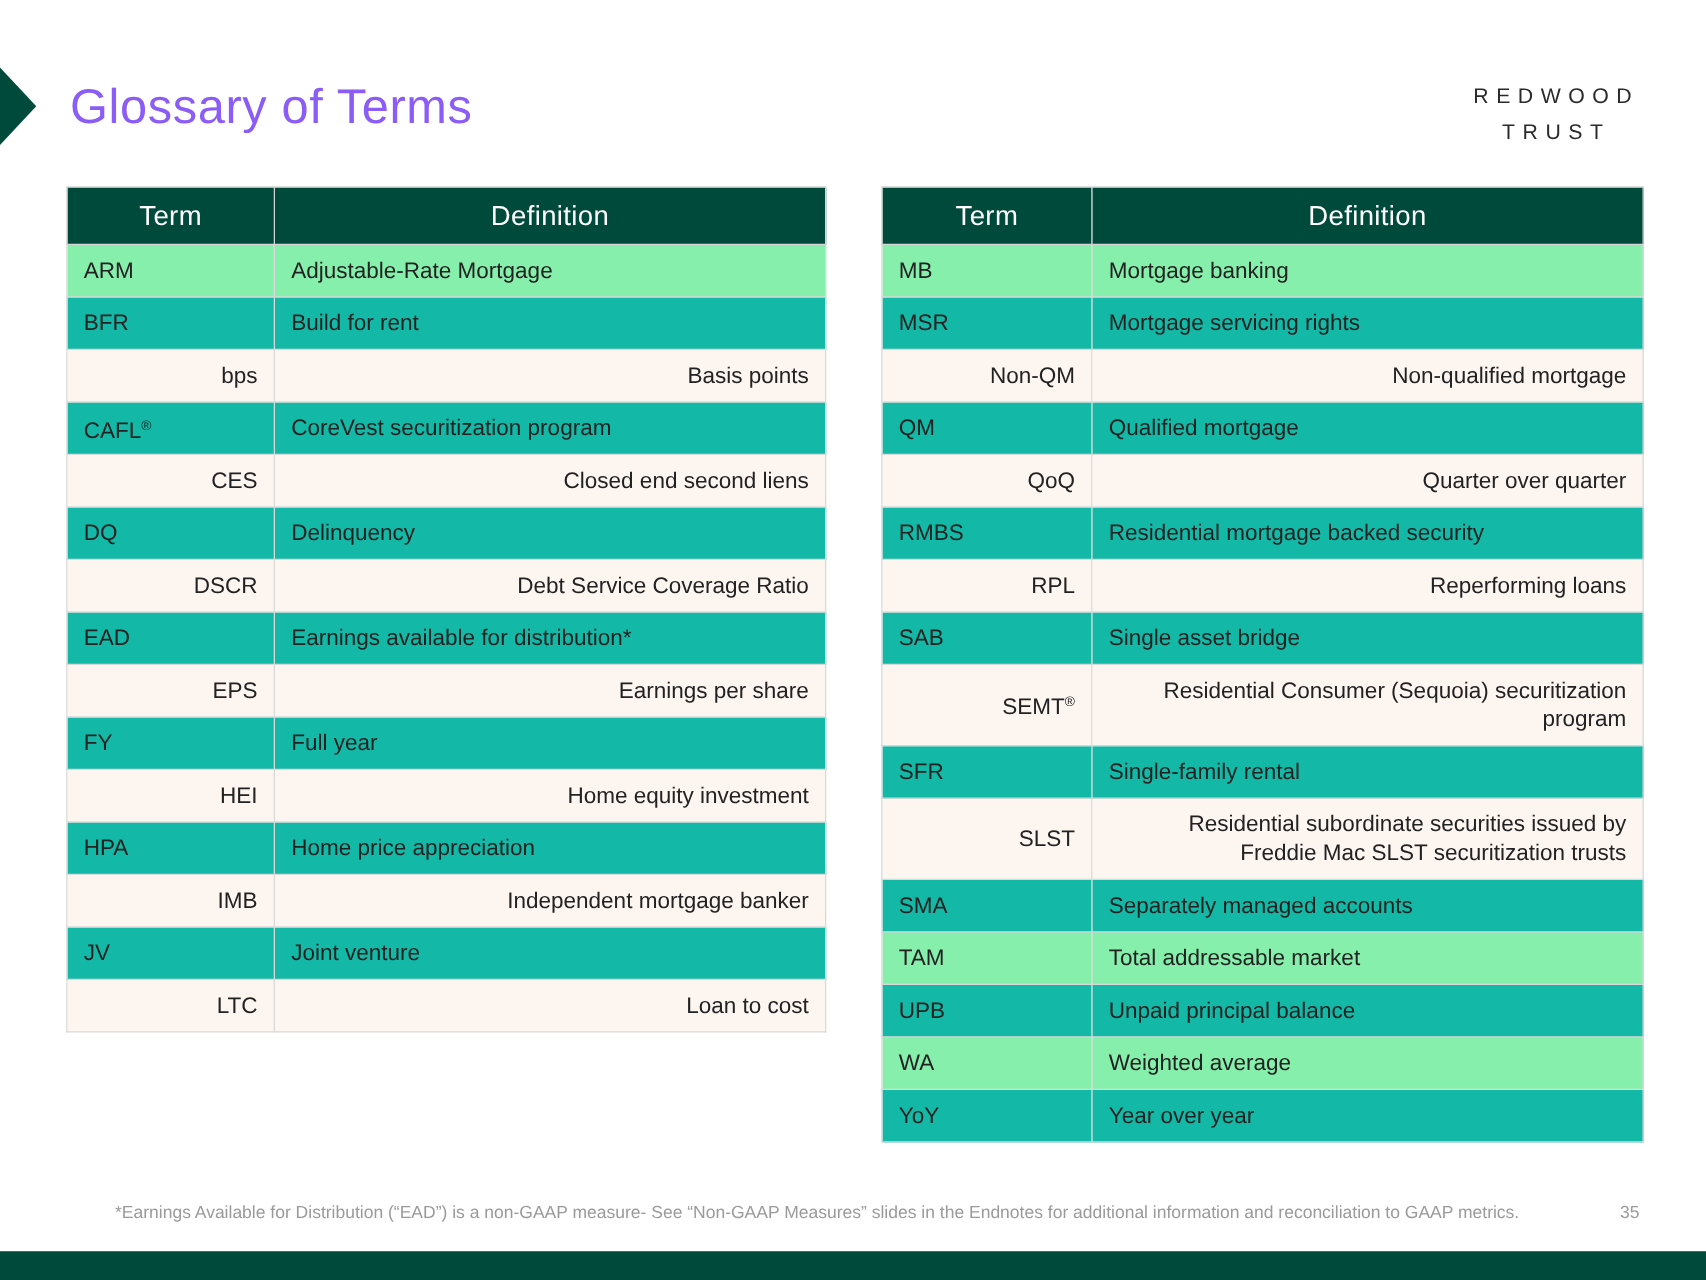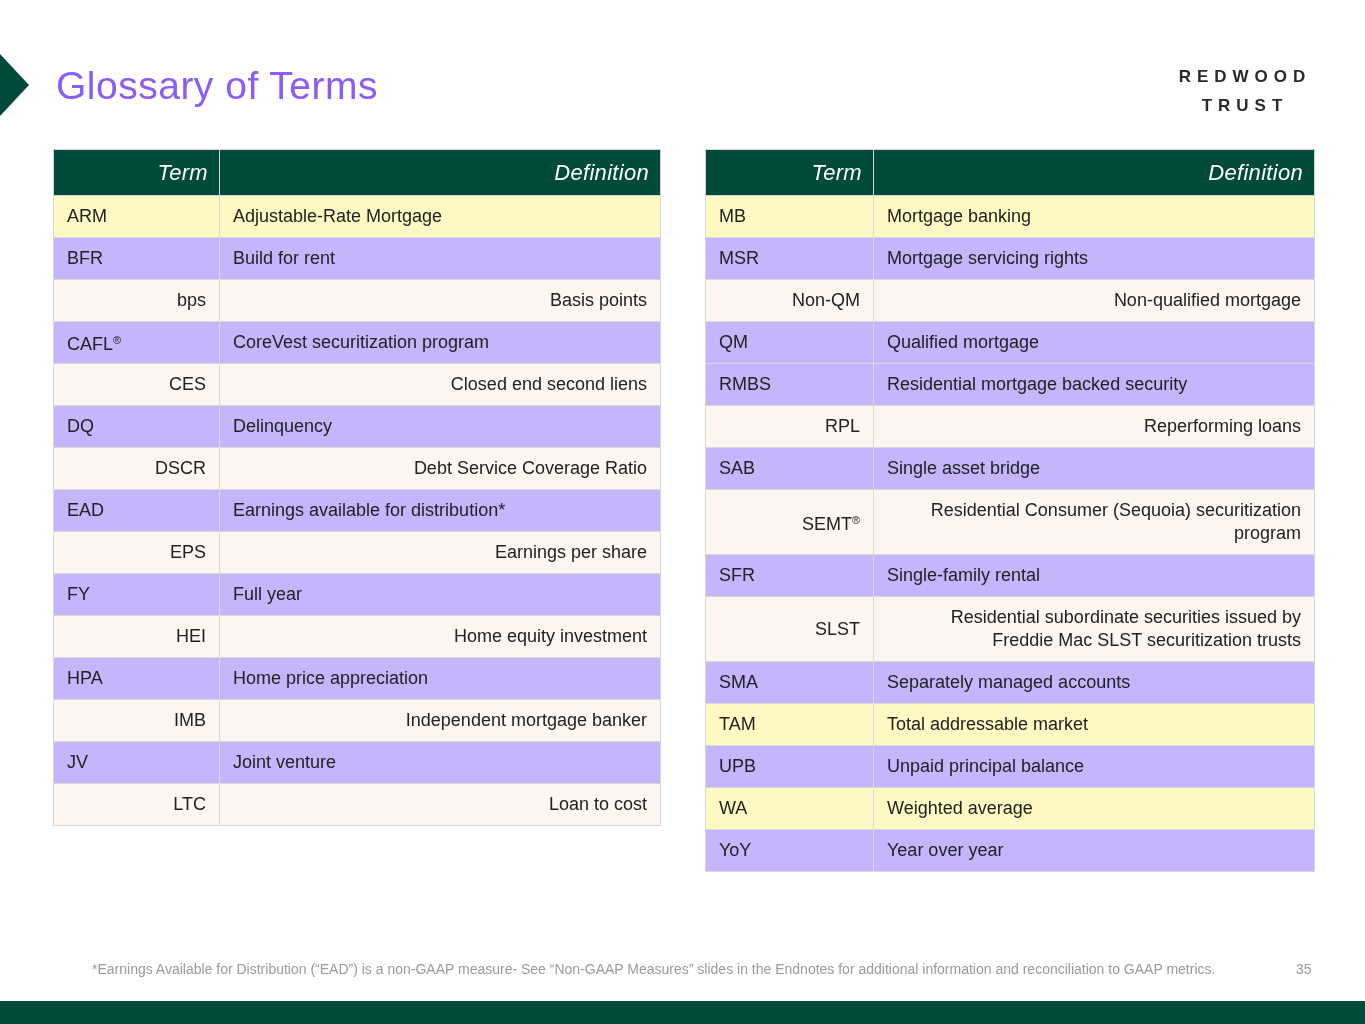--- a/index.html
+++ b/index.html
@@ -10,41 +10,40 @@
       position: absolute; left: 0; top: 54px; width: 0; height: 0;
       border-top: 31px solid transparent; border-bottom: 31px solid transparent;
       border-left: 29px solid #004a3c;
     }
     .page-title {
       position: absolute; left: 56px; top: 64px;
       font-size: 39px; font-weight: normal; color: #8b5cf6; letter-spacing: 0.5px;
     }
     .logo {
       position: absolute; left: 1160px; top: 62px; width: 170px;
-      text-align: center; font-weight: bold; font-size: 17px; color: #2a2a2a;
+      text-align: center; font-weight: normal; font-size: 17px; color: #2a2a2a;
       letter-spacing: 6px; line-height: 29px;
     }
 
     table.glossary {
       position: absolute; border-collapse: collapse; table-layout: fixed;
       font-size: 18px;
     }
     table.glossary th {
-      background: #004a3c; color: #ffffff; font-weight: normal; text-align: right;
-      font-size: 22px; height: 46px; padding: 0 11px; border: 1px solid #d5d5d5;
+      background: #004a3c; color: #ffffff; font-weight: normal; text-align: center;
+      font-size: 22px; height: 46px; padding: 0 25px; border: 1px solid #d5d5d5;
       letter-spacing: 0.3px;
-      font-style: italic;
     }
     table.glossary td {
       border: 1px solid #d9d9d9; padding: 0 13px; height: 42px; vertical-align: middle;
       line-height: 23px; color: #222222;
     }
-    table.glossary tr.shade-a td { background: #fef9c3; }
+    table.glossary tr.shade-a td { background: #86efac; }
     table.glossary tr.shade-b td { background: #fdf5f0; text-align: right; }
-    table.glossary tr.plain td { background: #c4b5fd; }
+    table.glossary tr.plain td { background: #14b8a6; }
     table.glossary tr.tall td { height: 65px; }
     sup.reg { font-size: 11px; vertical-align: 6px; }
 
     #table-left { left: 53px; top: 149px; width: 608px; }
     #table-right { left: 705px; top: 149px; width: 610px; }
     #table-left col.c1 { width: 166px; }
     #table-right col.c1 { width: 168px; }
 
     .footnote {
       position: absolute; left: 52px; top: 961px; font-size: 14px; color: #9a9a9a; margin-left: 40px;
@@ -162,20 +161,24 @@
         <td>Mortgage servicing rights</td>
       </tr>
       <tr class="shade-b">
         <td><span>Non-QM</span></td>
         <td>Non-qualified mortgage</td>
       </tr>
       <tr class="plain">
         <td><span>QM</span></td>
         <td>Qualified mortgage</td>
       </tr>
+      <tr class="shade-b">
+        <td><span>QoQ</span></td>
+        <td>Quarter over quarter</td>
+      </tr>
       <tr class="plain">
         <td><span>RMBS</span></td>
         <td>Residential mortgage backed security</td>
       </tr>
       <tr class="shade-b">
         <td><span>RPL</span></td>
         <td>Reperforming loans</td>
       </tr>
       <tr class="plain">
         <td><span>SAB</span></td>

